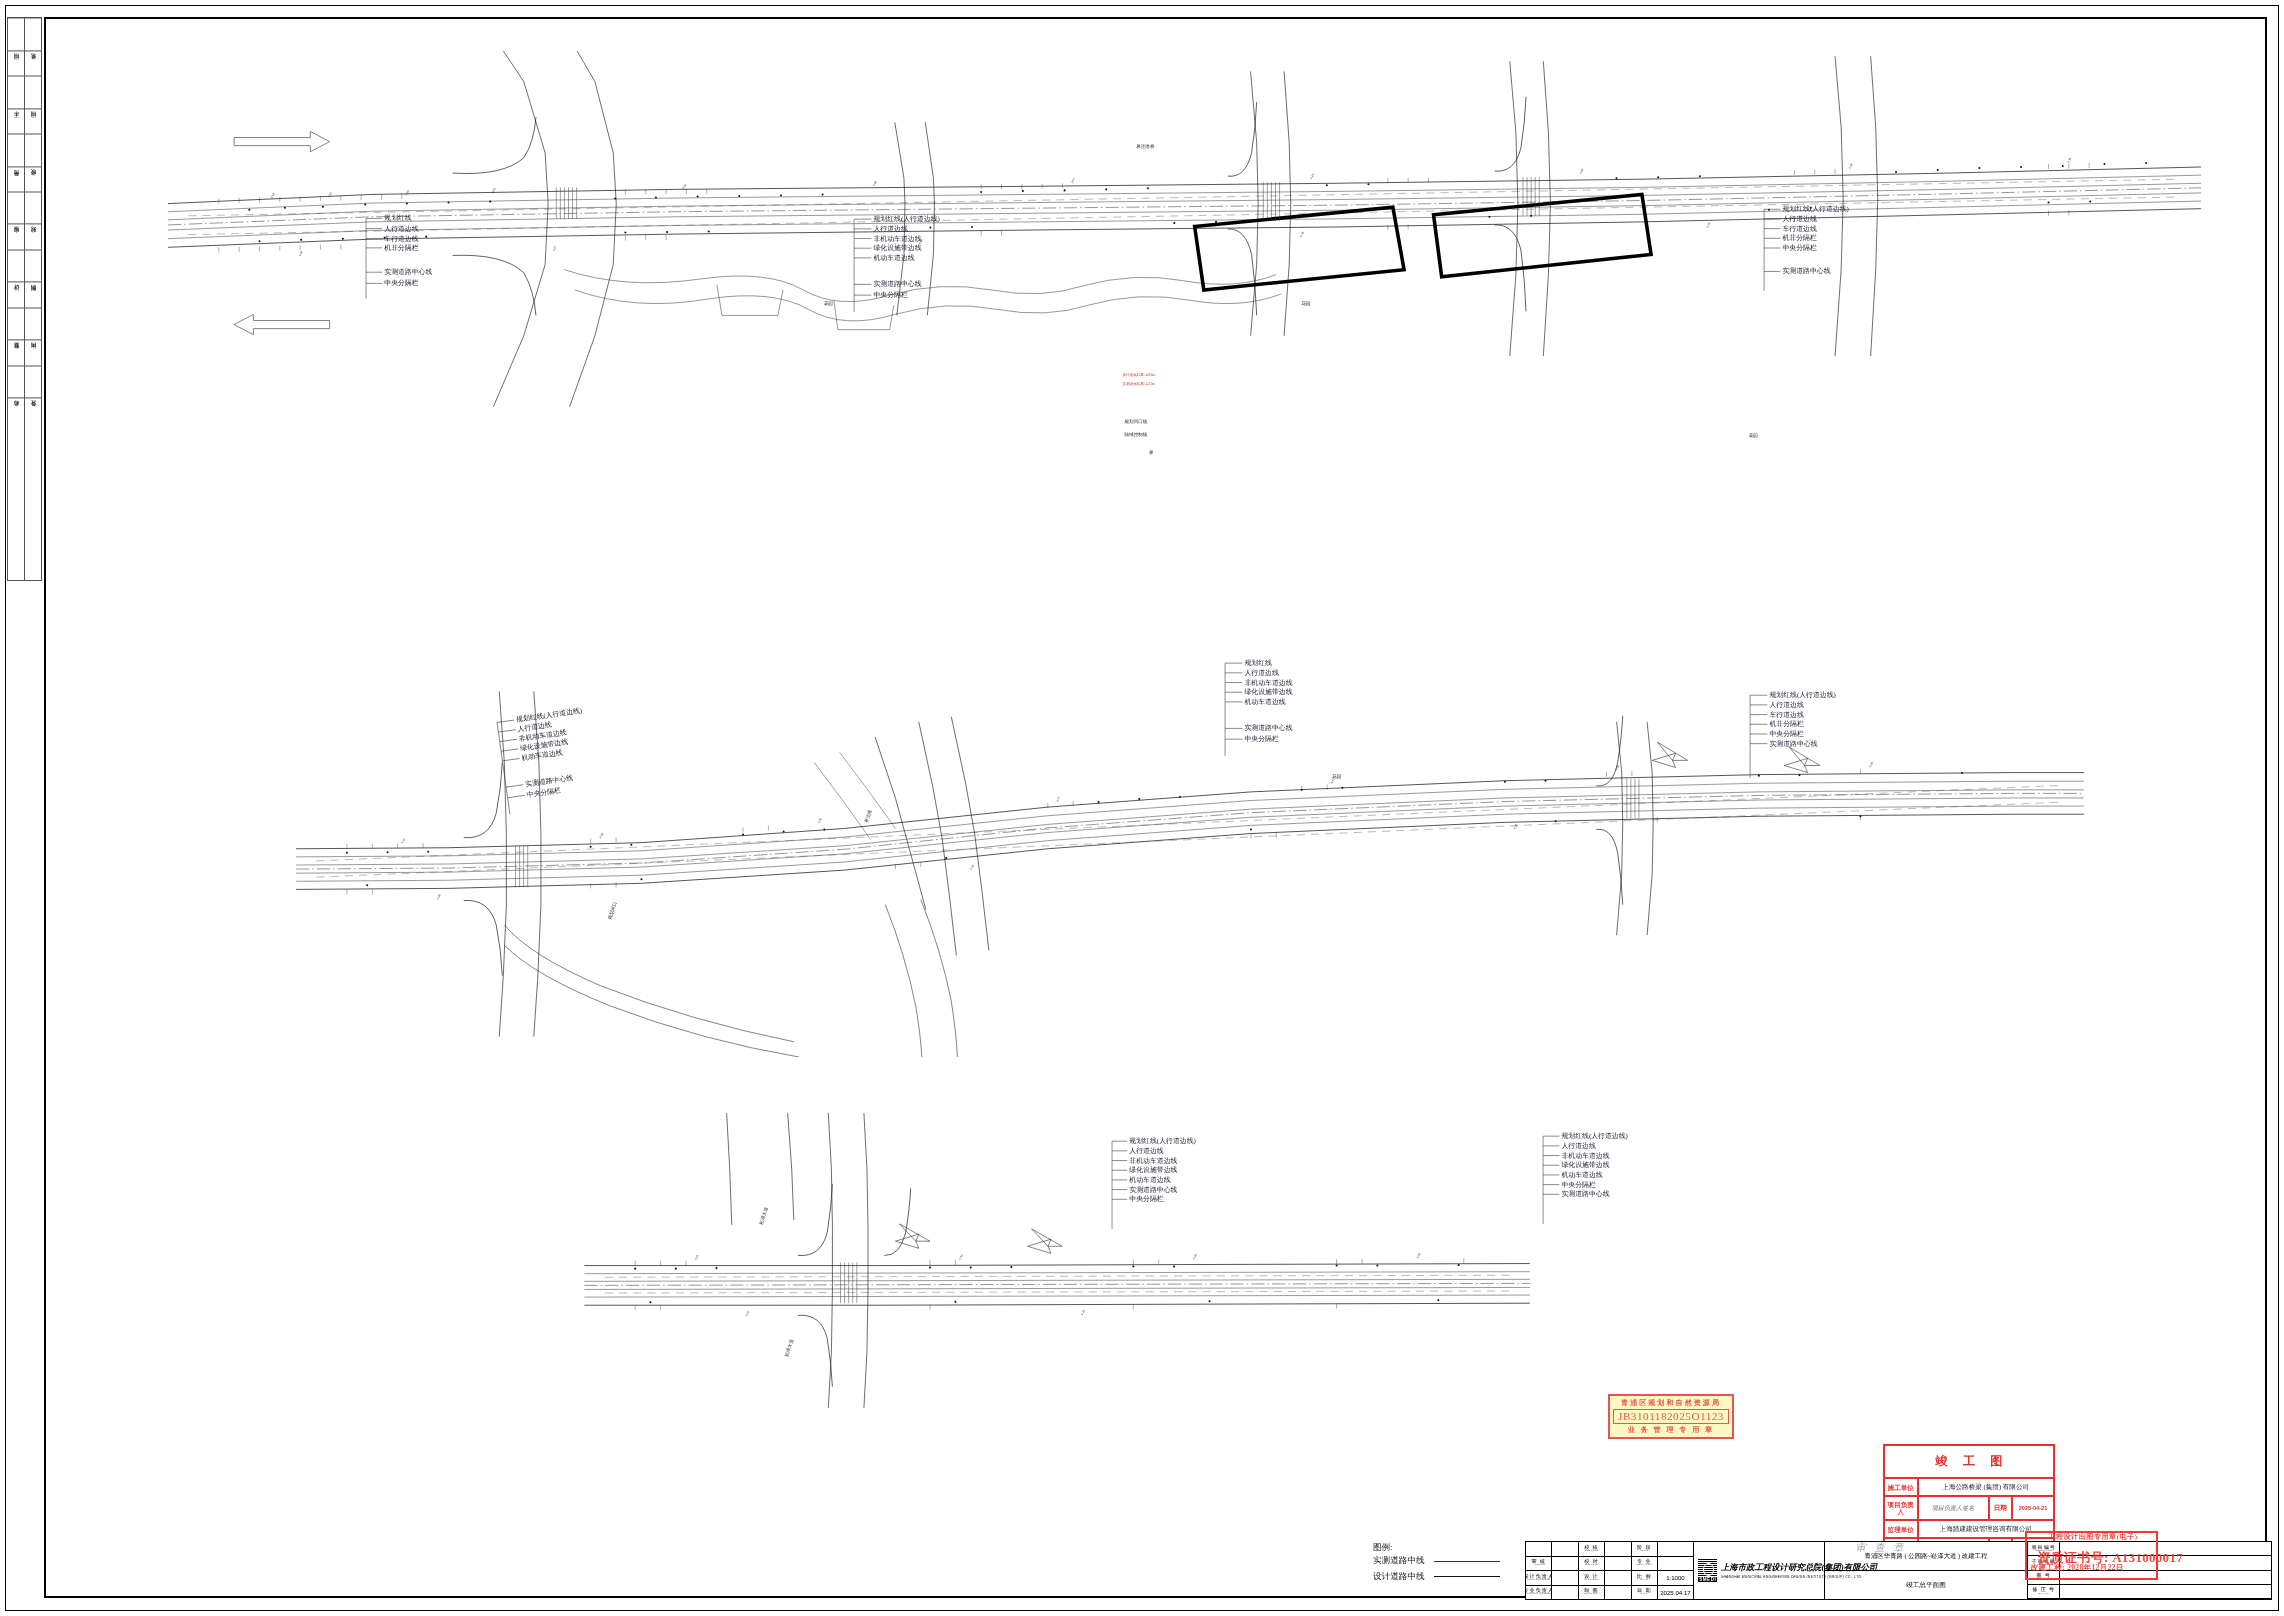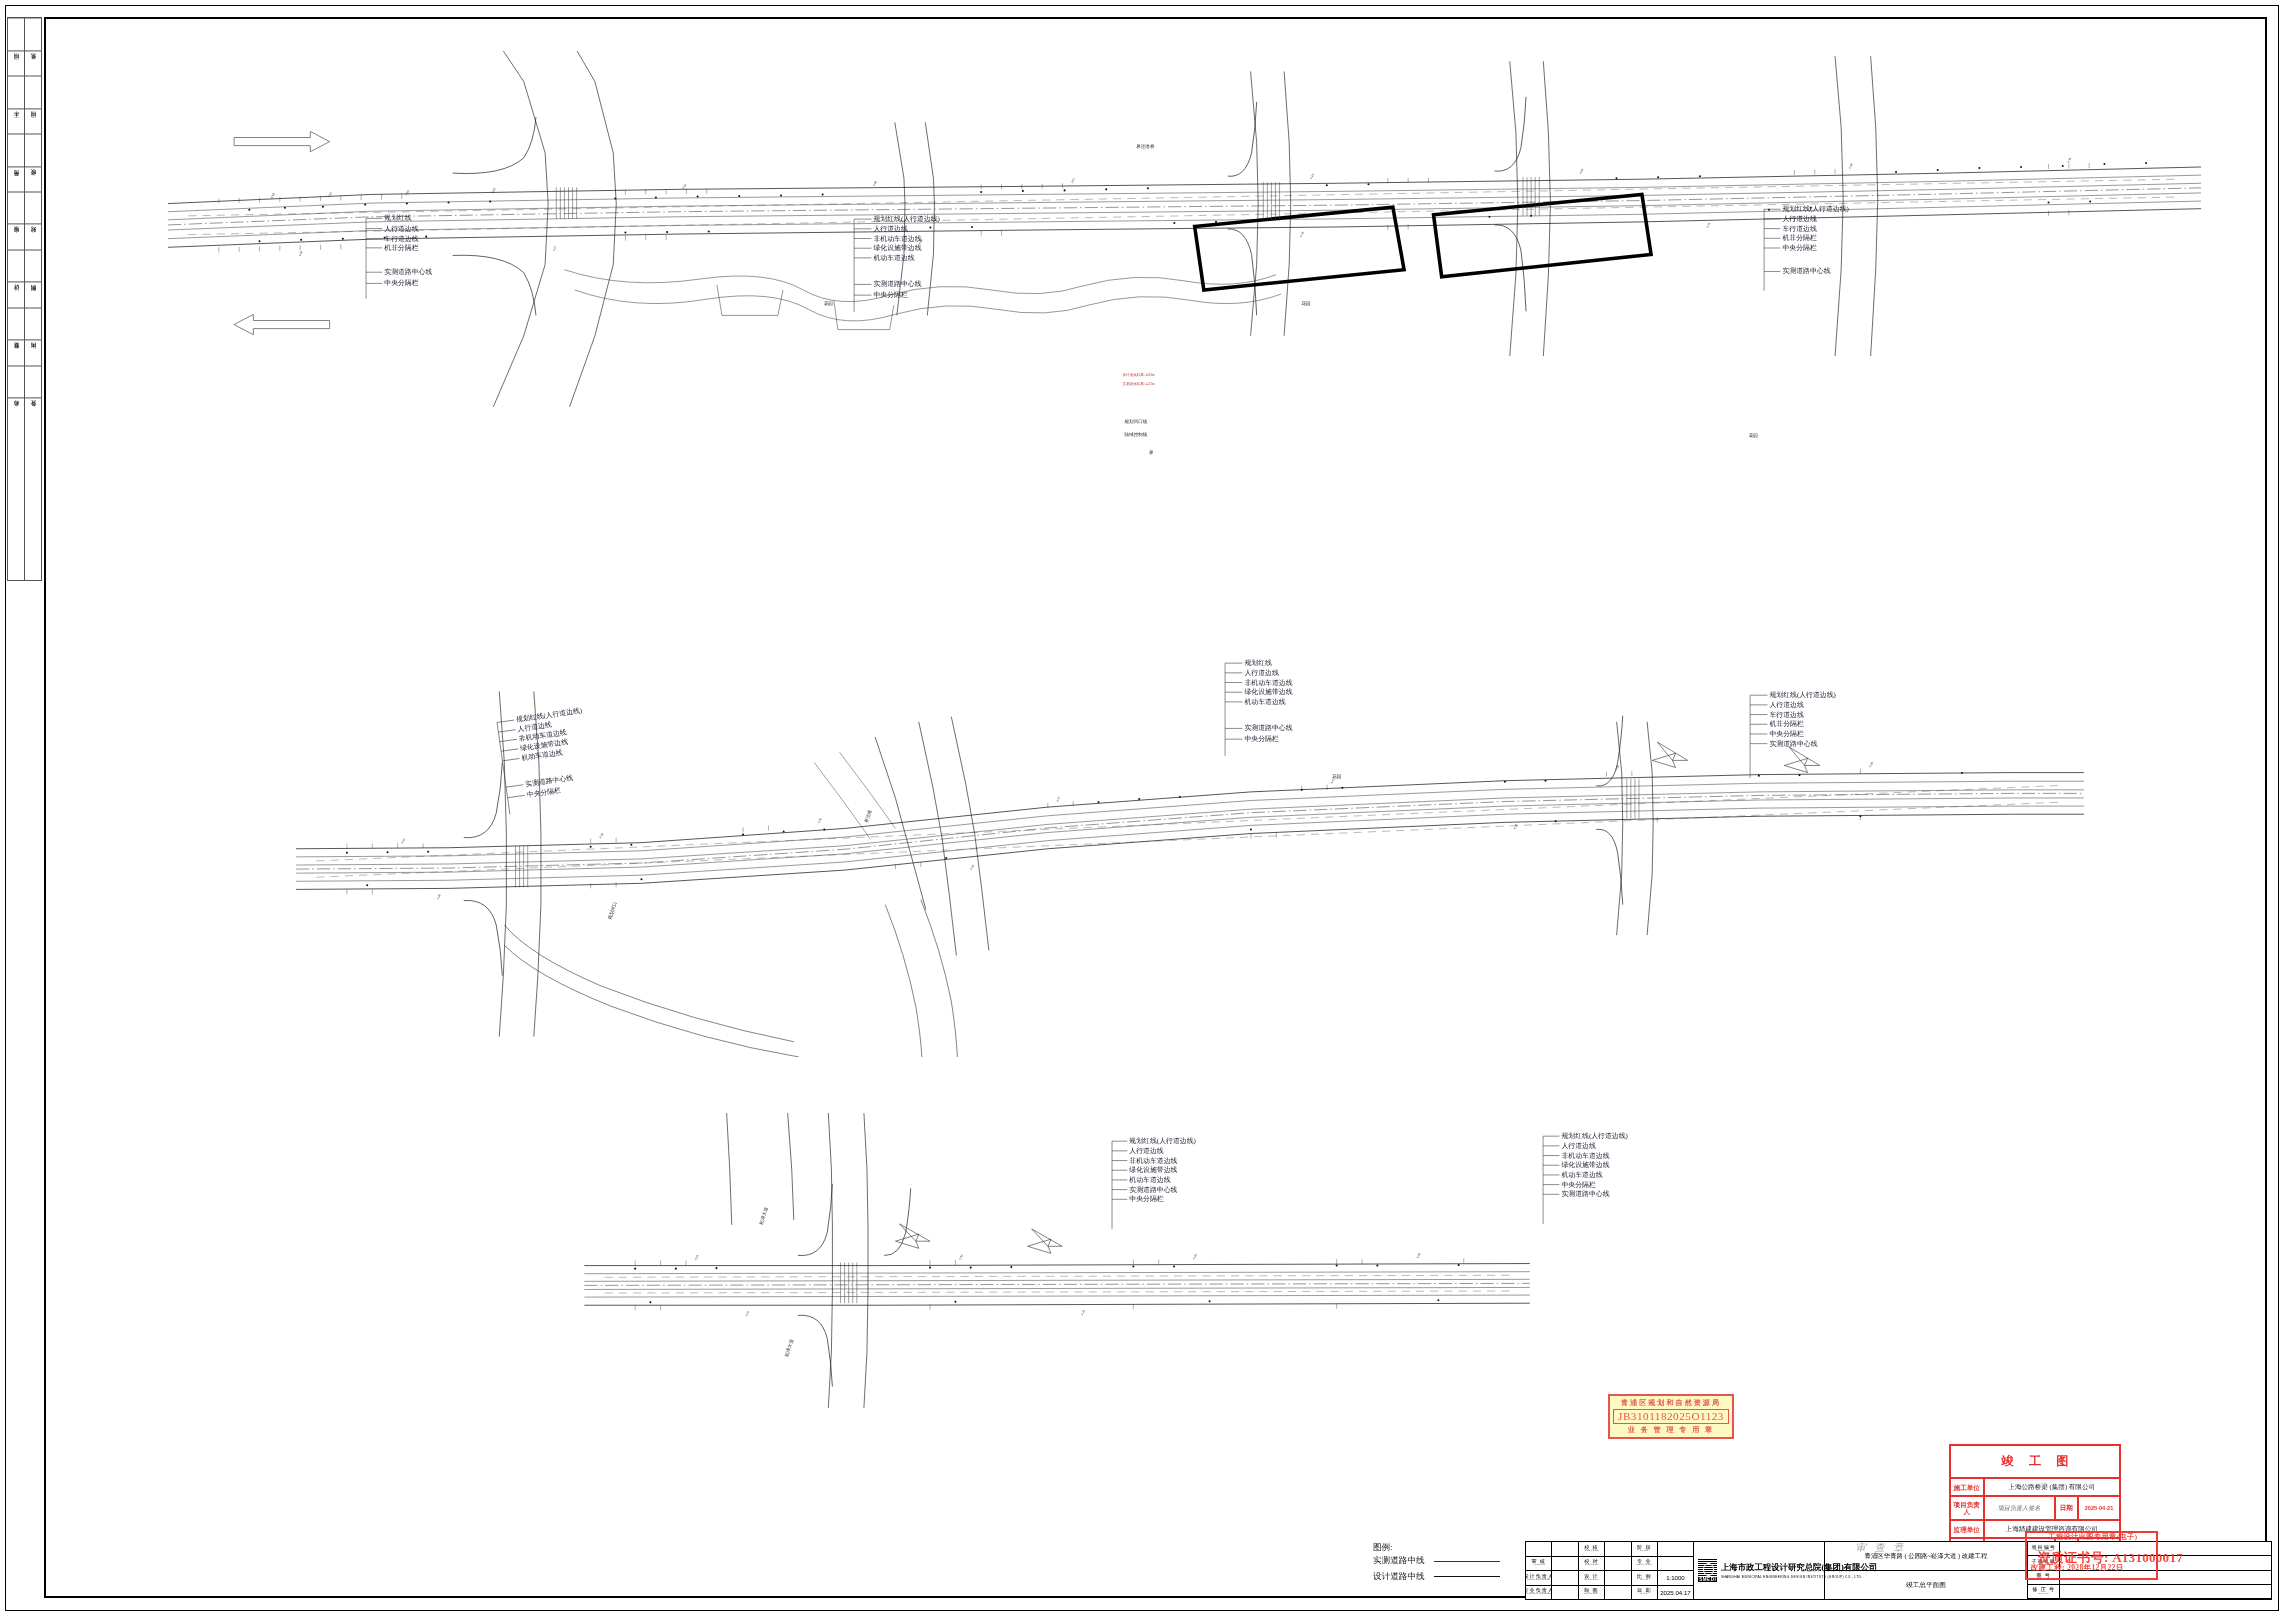--- a/index.html
+++ b/index.html
@@ -66,21 +66,21 @@
     font-size:8.6px;color:#111;
   }
   .legend .lg-title{margin-bottom:1px;}
   .legend .lg-row{display:flex;align-items:center;margin-bottom:3.6px;}
   .legend .lg-lab{width:56px;}
   .legend .lg-line{width:66px;height:0;border-top:1px solid #333;margin-left:5.1px;}
   .legend .lg-line.thick{border-top:1.5px solid #111;}
 
   
   .done-stamp{
-    position:absolute;left:1949px;top:1444px;
+    position:absolute;left:1883px;top:1444px;
     width:172px;
     border:2px solid #e8302e;
     box-sizing:border-box;
     background:#fff;
   }
   .ds-title{
     text-align:center;color:#e8302e;
     font-family:"Liberation Serif","DejaVu Serif",serif;
     font-weight:bold;font-size:12.2px;letter-spacing:6.1px;
     padding:7.1px 0 7.1px 6.1px;
@@ -171,21 +171,21 @@
   }
   .logo-glyph::after{
     content:"";position:absolute;left:4.6px;top:3.6px;width:9.2px;height:11.2px;
     border:1.5px solid #fff;border-radius:50%;
   }
   .logo-word{
     font-family:"Liberation Sans",sans-serif;font-weight:bold;
     font-size:4.6px;letter-spacing:0.5px;background:#000;color:#fff;
     padding:0 1px;margin-top:0.5px;
   }
-  .logo-text{display:flex;flex-direction:column;justify-content:center;}
+  .logo-text{display:flex;flex-direction:column;justify-content:center;font-style:italic;}
   .co-cn{font-family:"Liberation Serif","DejaVu Serif",serif;font-weight:bold;font-size:8.4px;color:#000;white-space:nowrap;letter-spacing:0;}
   .co-en{font-family:"Liberation Sans",sans-serif;font-size:3.3px;color:#000;letter-spacing:0.3px;white-space:nowrap;margin-top:1.5px;}
 
   .tb-proj{
     width:203px;border-right:1px solid #000;
     display:flex;flex-direction:column;box-sizing:border-box;
   }
   .tb-proj-name{
     flex:1;border-bottom:0.5px solid #000;
     display:flex;align-items:center;justify-content:center;

